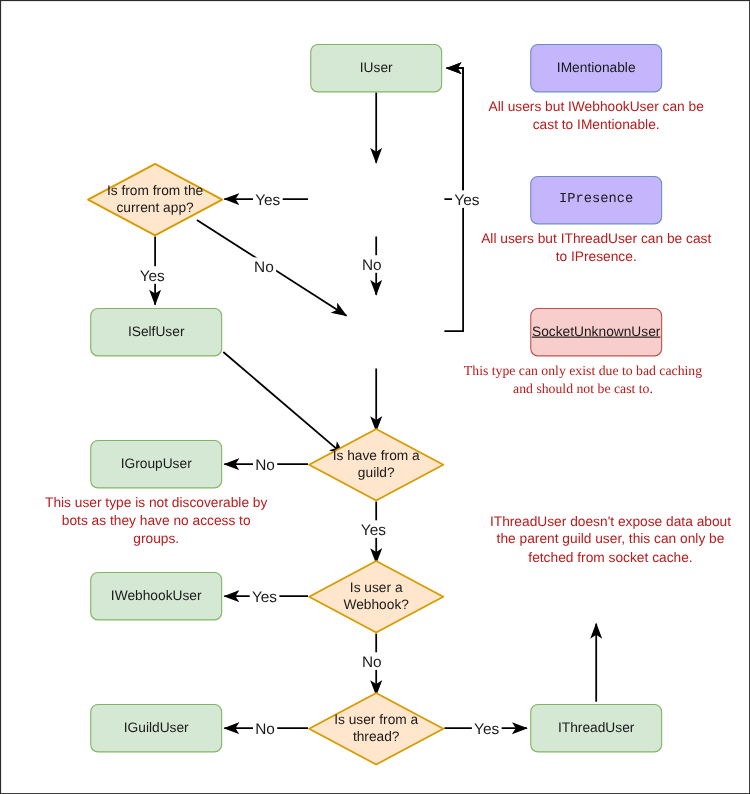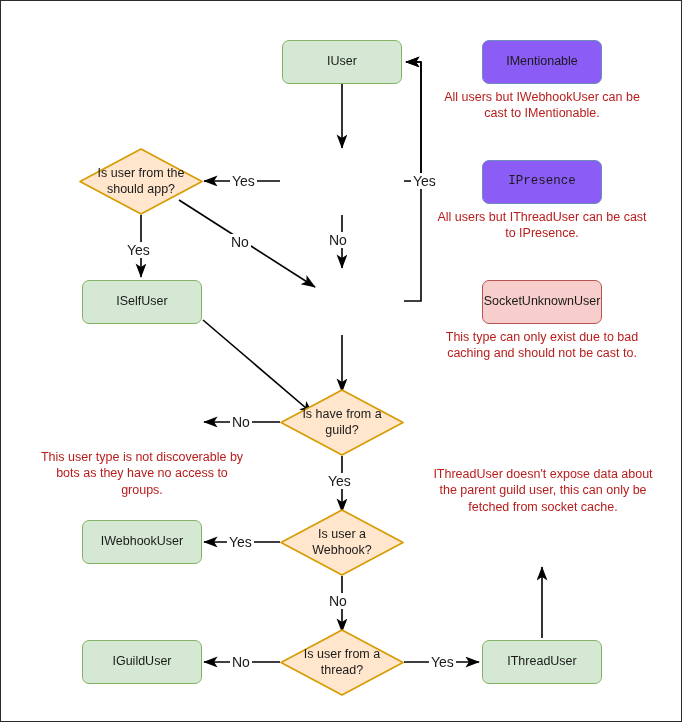--- a/index.html
+++ b/index.html
@@ -38,22 +38,22 @@
     color: #1a1a1a;
     line-height: 1.25;
     z-index: 3;
   }
   .box {
     border-radius: 7px;
     border-width: 1.4px;
     border-style: solid;
   }
   .box.green  { background: #d5e8d4; border-color: #82b366; }
-  .box.blue   { background: #8b5cf6; border-color: #6c8ebf; }
-  .box.red    { background: #f8cecc; border-color: #b85450; }
+  .box.blue   { background: #c4b5fd; border-color: #6c8ebf; }
+  .box.red    { background: #f8cecc; border-color: #b85450; text-decoration: underline; }
 
   .diamond-wrap {
     position: absolute;
     z-index: 3;
   }
   .diamond-wrap svg {
     position: absolute;
     left: 0;
     top: 0;
     overflow: visible;
@@ -153,54 +153,57 @@
   <div class="node box blue" style="left:481px; top:159px; width:120px; height:44px;font-family:Liberation Mono, monospace;">
     <span>IPresence</span>
   </div>
   <div class="note" style="left:436px; top:208px; width:210px;">
     <span>All users but IThreadUser can be cast to IPresence.</span>
   </div>
 
   <div class="node box red" style="left:481px; top:279px; width:120px; height:44px;">
     <span>SocketUnknownUser</span>
   </div>
-  <div class="note" style="left:430px; top:328px; width:222px;">
+  <div class="note" style="left:418px; top:328px; width:222px;font-family:Liberation Serif, serif;">
     <span>This type can only exist due to bad caching and should not be cast to.</span>
   </div>
 
   <div class="node box green" style="left:81px; top:279px; width:120px; height:44px;justify-content:center;">
     <span>ISelfUser</span>
   </div>
 
+  <div class="node box green" style="left:81px; top:399px; width:120px; height:44px;">
+    <span>IGroupUser</span>
+  </div>
   <div class="note" style="left:36px; top:448px; width:210px;">
     <span>This user type is not discoverable by bots as they have no access to groups.</span>
   </div>
 
-  <div class="note" style="left:432px; top:465px; width:220px;">
+  <div class="note" style="left:444px; top:465px; width:220px;">
     <span>IThreadUser doesn't expose data about the parent guild user, this can only be fetched from socket cache.</span>
   </div>
 
   <div class="node box green" style="left:81px; top:519px; width:120px; height:44px;">
     <span>IWebhookUser</span>
   </div>
 
   <div class="node box green" style="left:81px; top:639px; width:120px; height:44px;">
     <span>IGuildUser</span>
   </div>
 
   <div class="node box green" style="left:481px; top:639px; width:120px; height:44px;">
     <span>IThreadUser</span>
   </div>
 
 
   <div class="diamond-wrap" style="left:78px; top:147px; width:124px; height:67px;">
     <svg width="124" height="67">
       <polygon points="62,1 123,33.5 62,66 1,33.5" fill="#ffe6cc" stroke="#d79b00" stroke-width="1.6" stroke-linejoin="round"></polygon>
     </svg>
-    <div class="diamond-label">Is user from the should app?</div>
+    <div class="diamond-label">Is from from the current app?</div>
   </div>
 
 
   <div class="diamond-wrap" style="left:279px; top:388px; width:124px; height:67px;">
     <svg width="124" height="67">
       <polygon points="62,1 123,33.5 62,66 1,33.5" fill="#ffe6cc" stroke="#d79b00" stroke-width="1.6" stroke-linejoin="round"></polygon>
     </svg>
     <div class="diamond-label">Is have from a guild?</div>
   </div>
 

